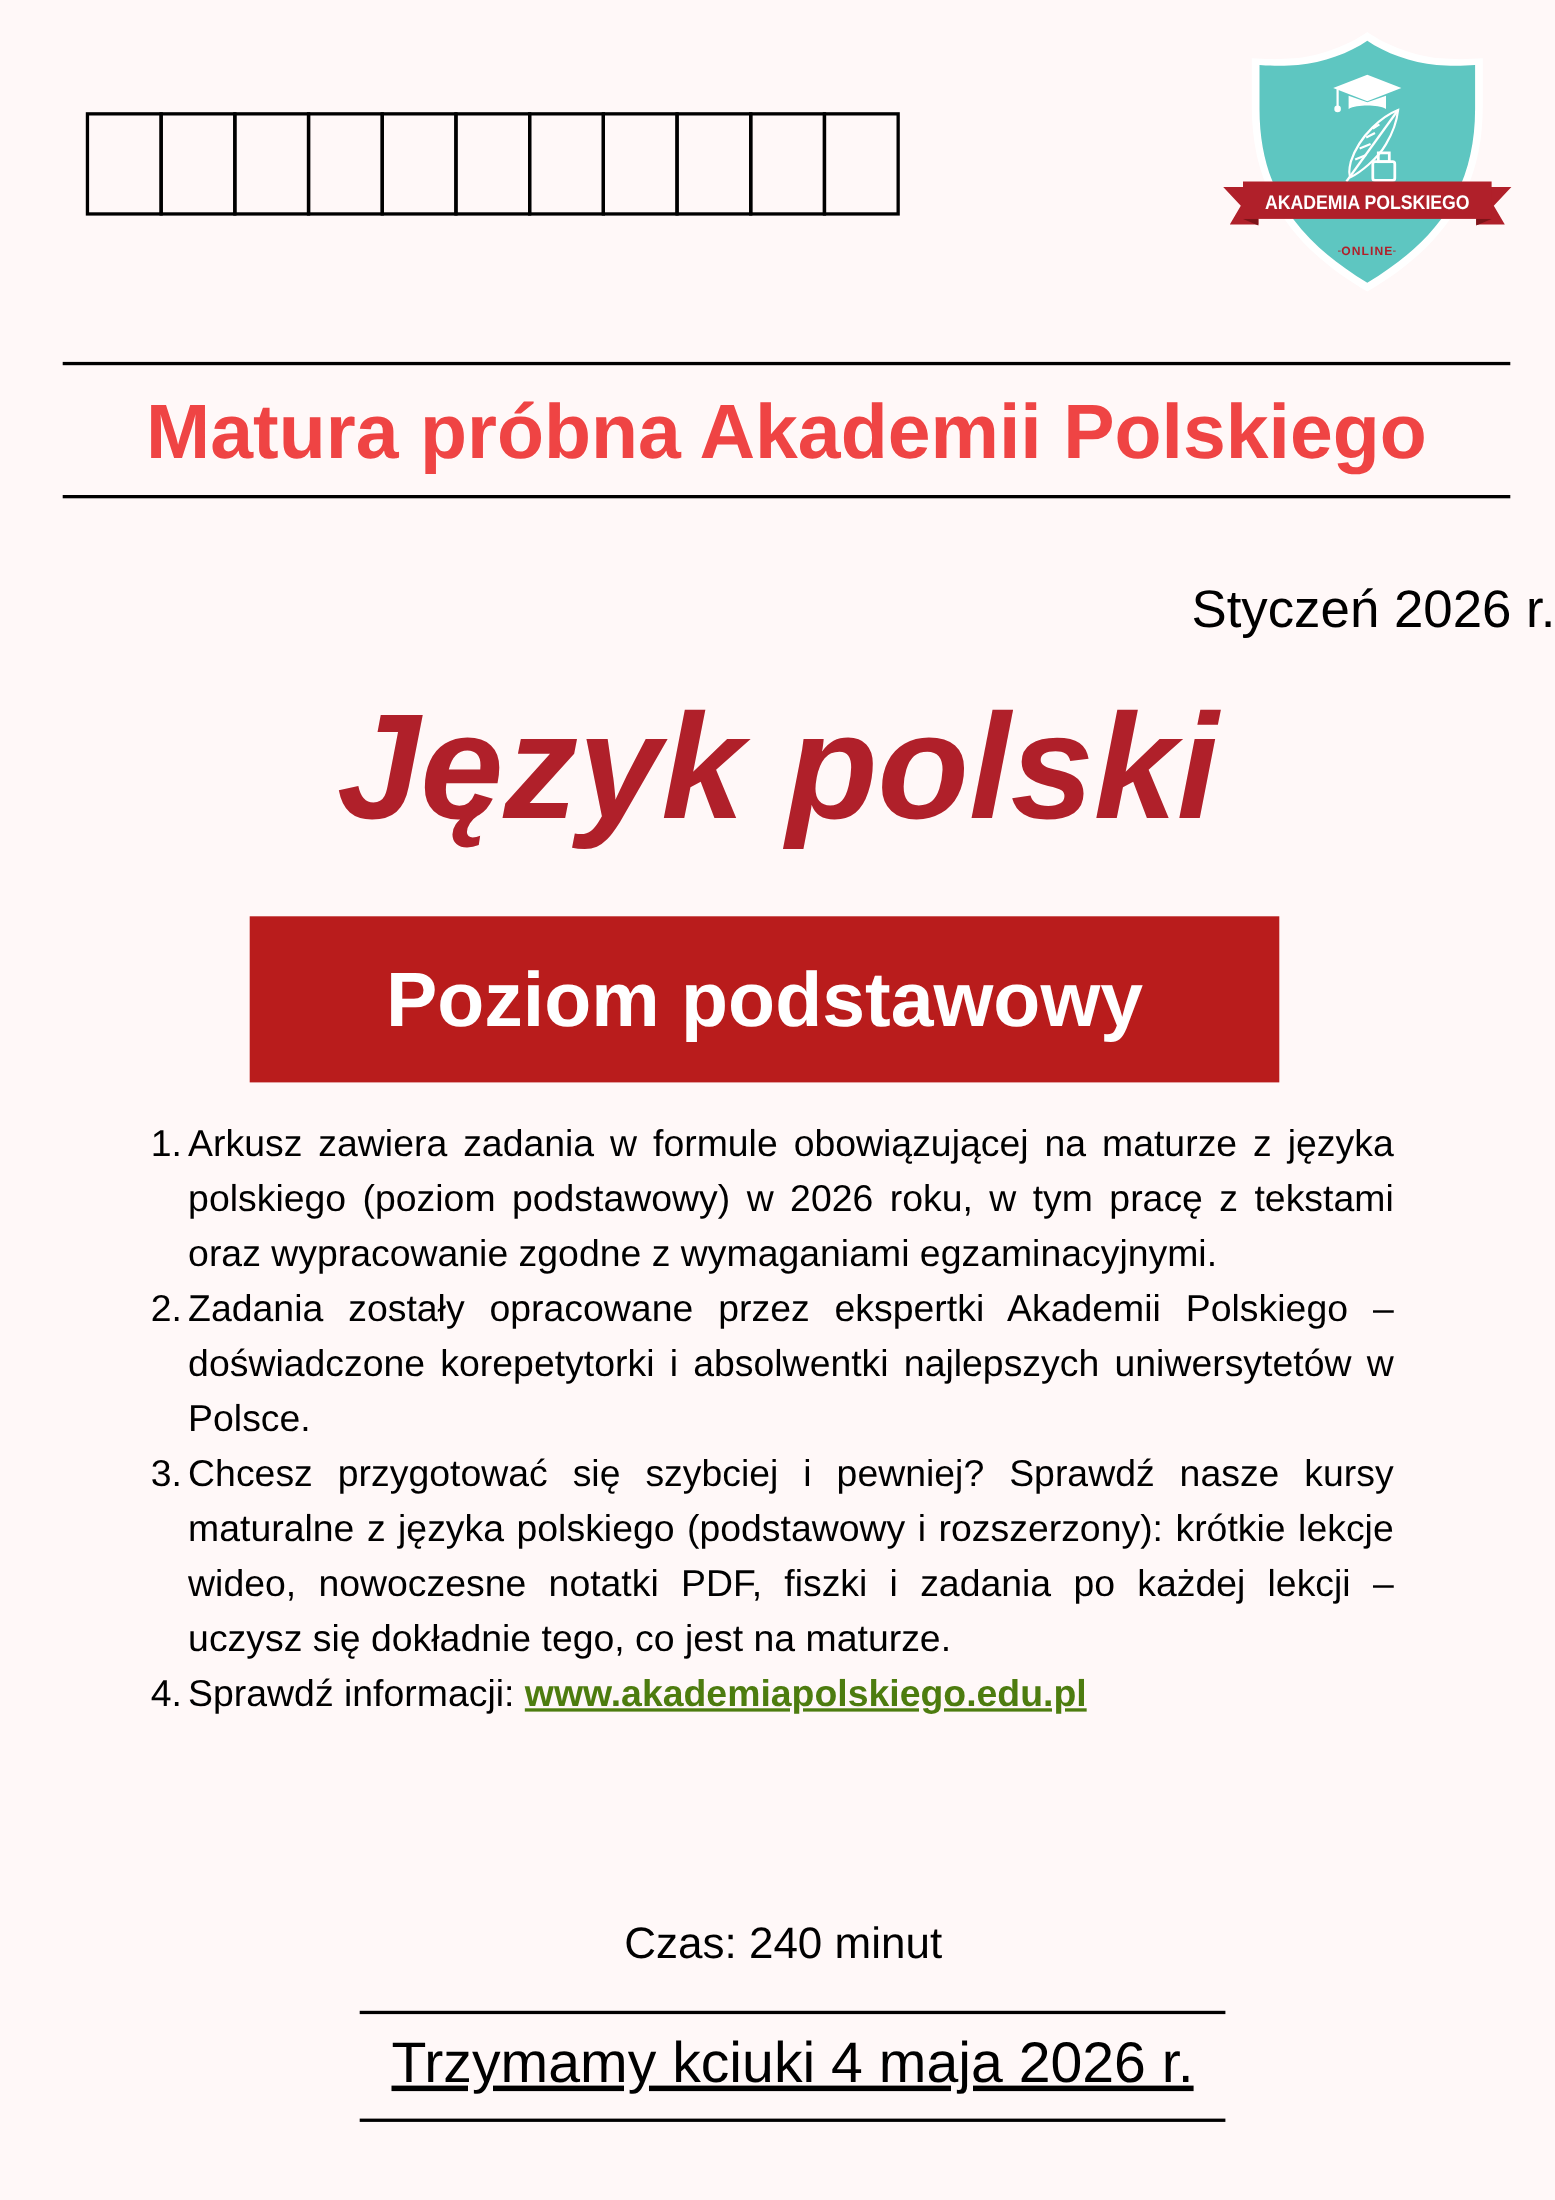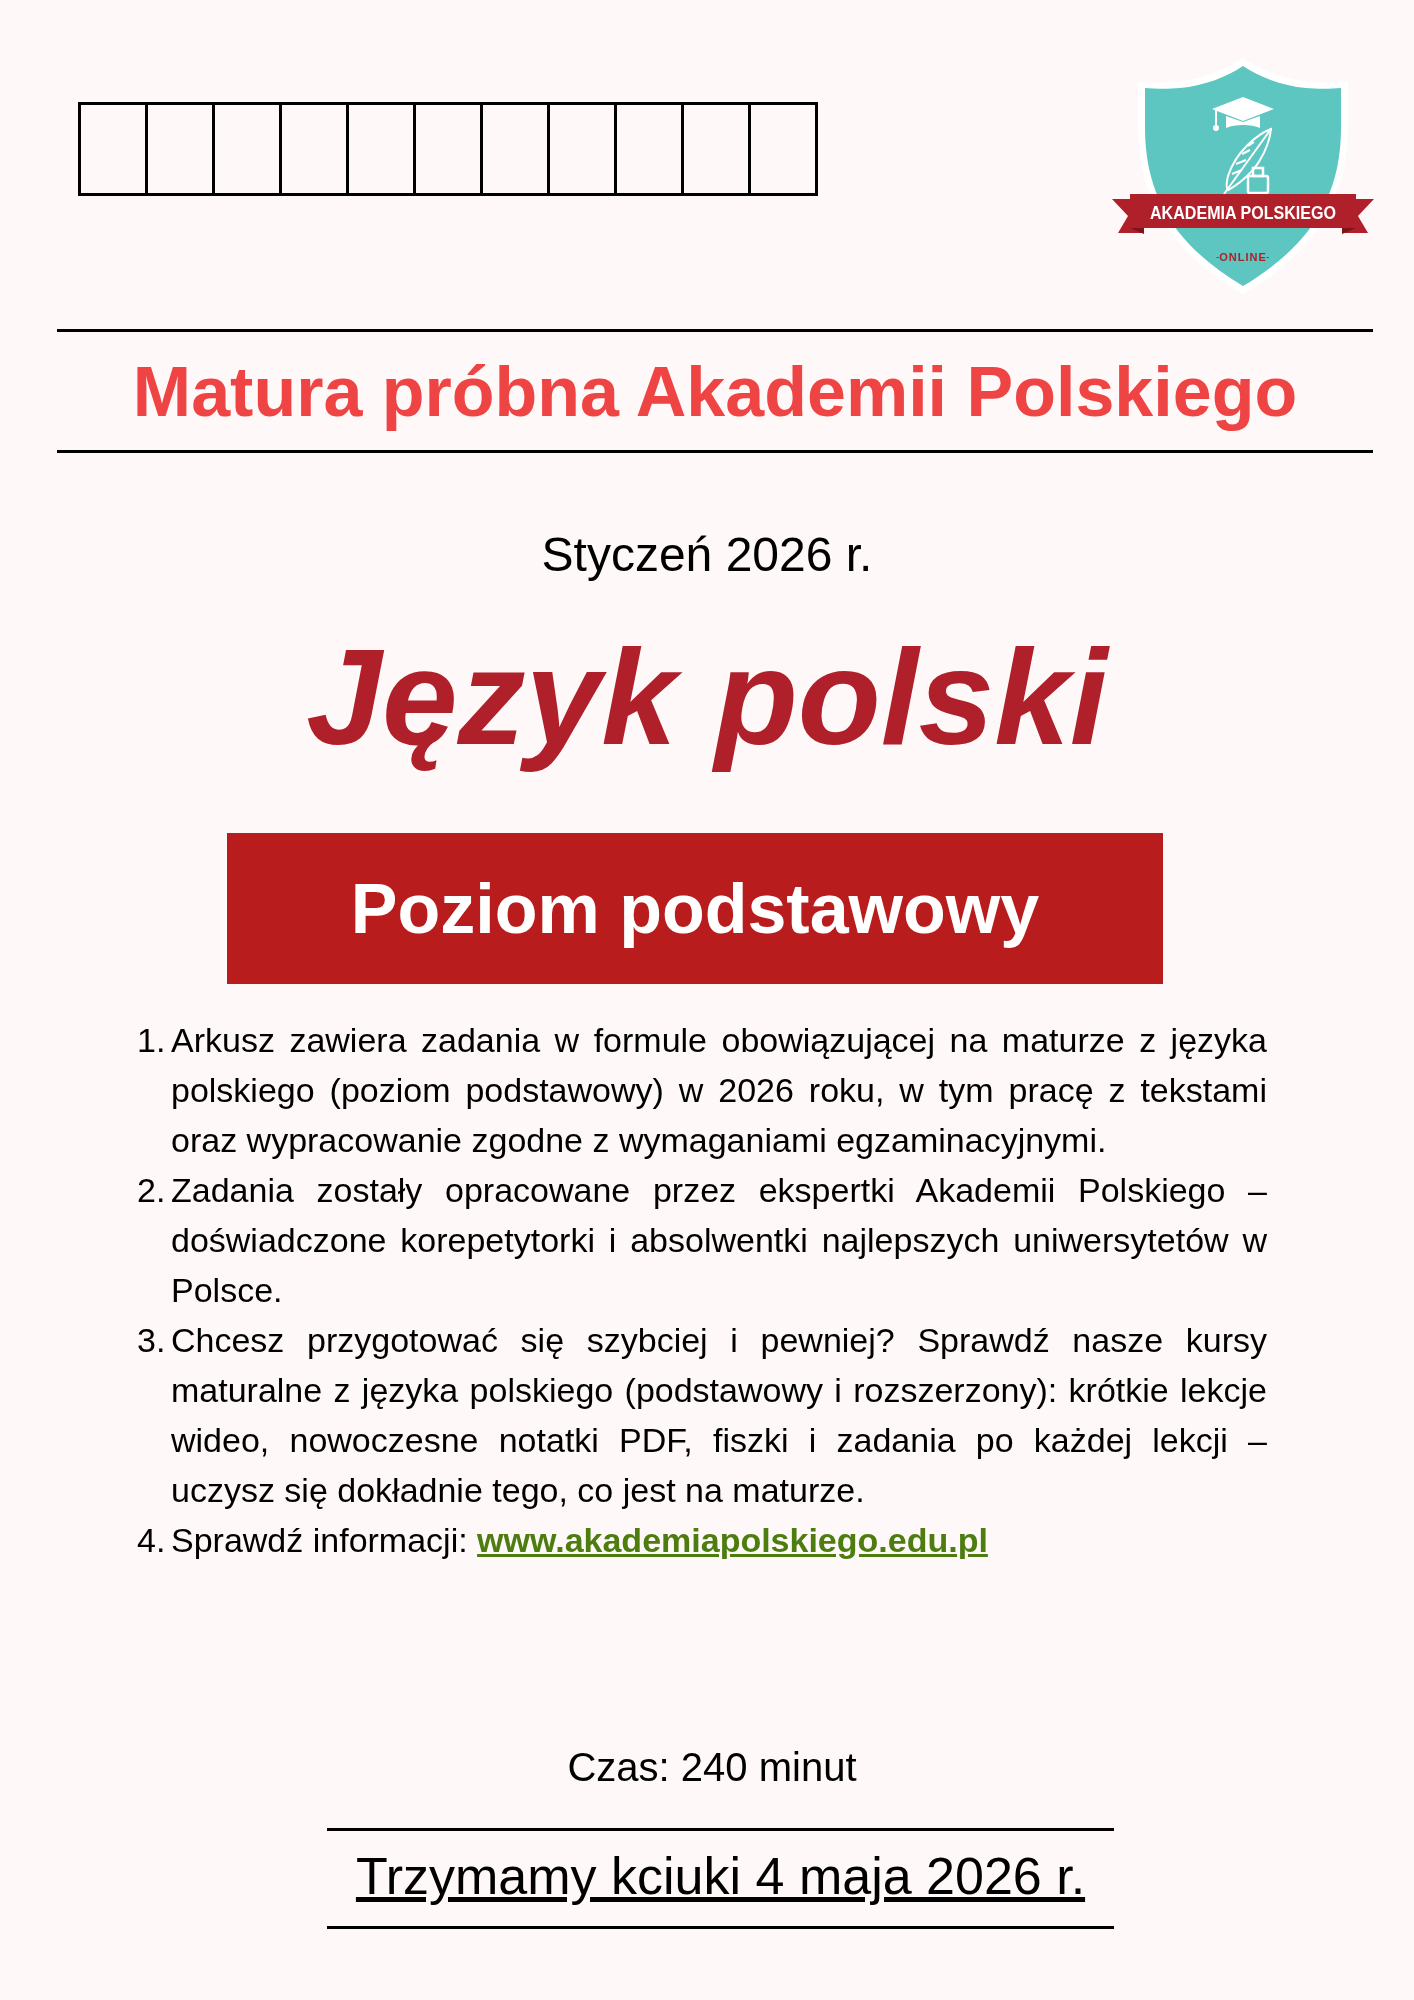--- a/index.html
+++ b/index.html
@@ -10,29 +10,29 @@
     color:#000;
   }
   .abs { position:absolute; }
   .id-boxes {
     left:78px; top:102px; height:94px; display:flex;
   }
   .id-box {
     width:64px; height:88px; border:3px solid #000; margin-left:-3px;
   }
   .id-box:first-child { margin-left:0; }
-  .logo { left:1108px; top:56px; width:270px; height:240px; }
+  .logo { left:1108px; top:27px; width:270px; height:240px; }
   .hline { height:3px; background:#000; }
   .title {
     left:57px; width:1316px; top:342px; text-align:center;
     font-weight:bold; font-size:70px; line-height:100px; color:#ef4444;
     letter-spacing:0px;
   }
   .date {
-    left:0; width:1414px; top:520px; text-align:center;
+    left:0; width:1414px; top:520px; text-align:right;
     font-size:48px; line-height:70px;
   }
   .subject {
     left:0; width:1414px; top:612px; text-align:center;
     font-weight:bold; font-size:136px; line-height:170px; color:#B0202A;font-style:italic;
   }
   .level {
     left:227px; top:833px; width:936px; height:151px; background:#b91c1c;
     display:flex; align-items:center; justify-content:center;
   }

